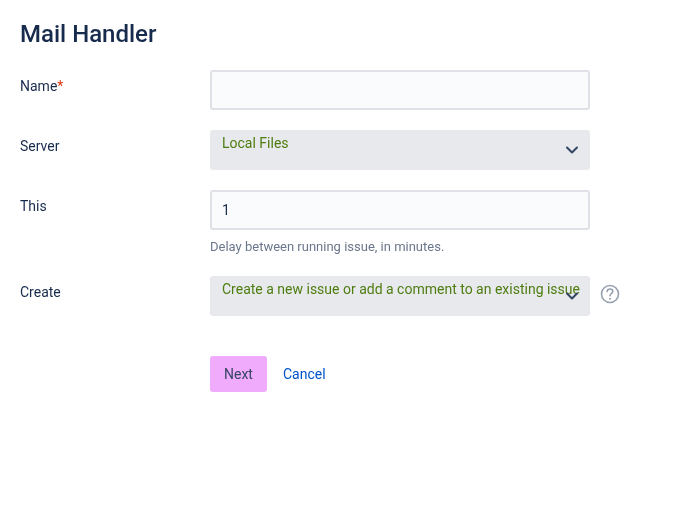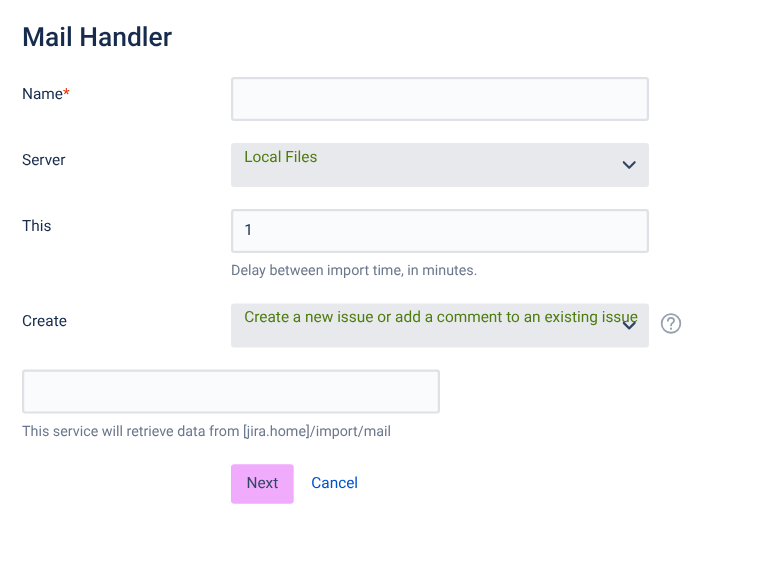--- a/index.html
+++ b/index.html
@@ -145,21 +145,21 @@
           </svg>
       </span>
     </div>
   </div>
 </div>
 
 <div class="form-row">
   <div class="label-col">This</div>
   <div class="field-col">
     <input type="text" class="text-input" value="1" style="">
-    <div class="help-text">Delay between import time, in minutes.</div>
+    <div class="help-text">Delay between running issue, in minutes.</div>
   </div>
 </div>
 
 <div class="form-row">
   <div class="label-col">Create</div>
   <div class="field-col">
     <div class="select-wrap">
       <div class="select-box">
         <span>Create a new issue or add a comment to an existing issue</span>
       </div>
@@ -173,24 +173,20 @@
       <svg width="20" height="20" viewBox="0 0 20 20">
           <circle cx="10" cy="10" r="8.5" fill="none" stroke="#97A0AF" stroke-width="1.6"></circle>
           <path d="M7.2 7.6c0-1.5 1.2-2.6 2.8-2.6 1.7 0 2.8 1 2.8 2.4 0 1-.5 1.6-1.5 2.3-.9.6-1.2 1-1.2 1.8v.3" fill="none" stroke="#97A0AF" stroke-width="1.6" stroke-linecap="round"></path>
           <circle cx="10" cy="14.8" r="1" fill="#97A0AF"></circle>
         </svg>
     </span>
   </div>
 </div>
 
 <div class="form-row">
-  <div class="field-col">
-    <input type="text" class="text-input" value="" style="">
-    <div class="help-text">This service will retrieve data from [jira.home]/import/mail</div>
-  </div>
 </div>
 
 <div class="form-row">
   <div class="label-col"></div>
   <div class="field-col">
     <div class="button-row">
       <button class="btn btn-primary">Next</button>
       <button class="btn btn-link">Cancel</button>
     </div>
   </div>

